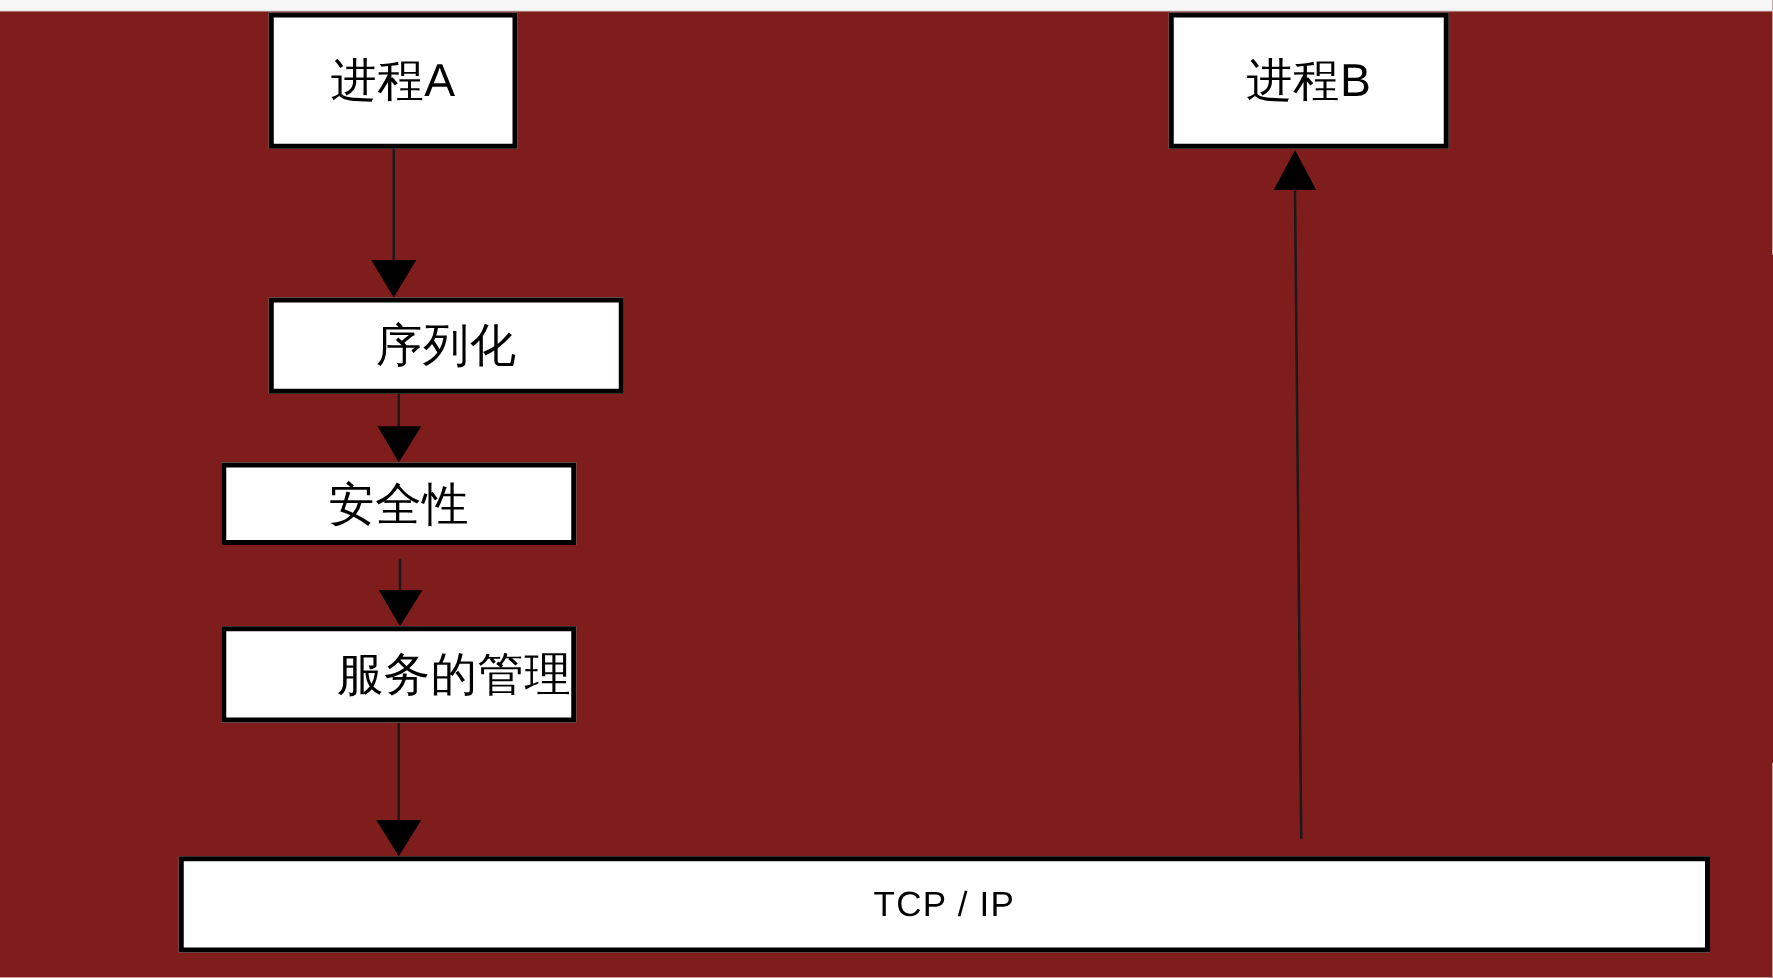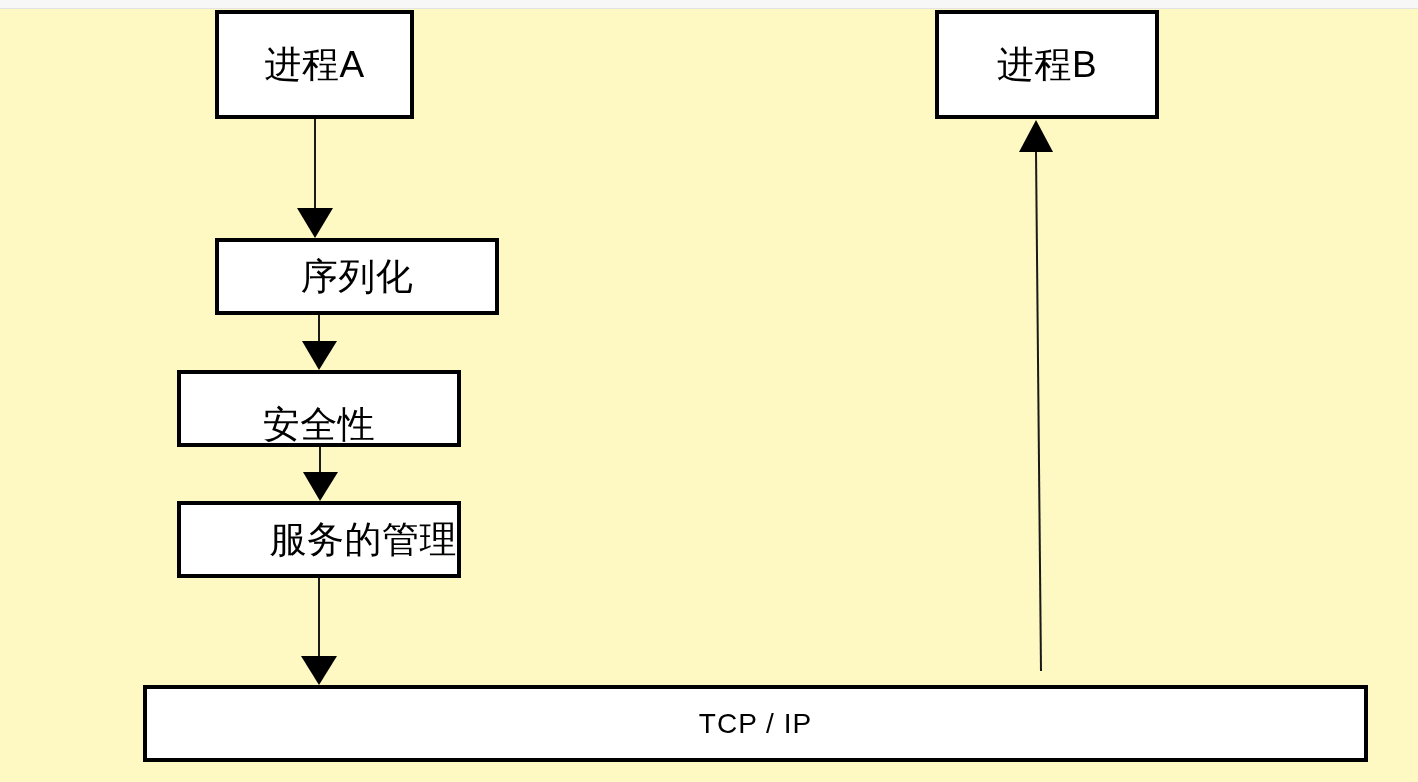--- a/index.html
+++ b/index.html
@@ -8,21 +8,21 @@
     padding: 0;
     background: #ffffff;
   }
   body {
     font-family: "Liberation Sans", "DejaVu Sans", sans-serif;
   }
   #canvas {
     position: relative;
     width: 1418px;
     height: 782px;
-    background: #fef9c3;
+    background: #7f1d1d;
     overflow: hidden;
   }
   .top-strip {
     position: absolute;
     left: 0;
     top: 0;
     width: 1418px;
     height: 9px;
     background: #f7f7f7;
     border-bottom: 1px solid #e3e3e3;
@@ -63,23 +63,22 @@
     top: 238px;
     width: 284px;
     height: 77px;
     font-size: 37px;
     margin-left: 43px;
   }
   #node-security {
     left: 177px;
     top: 370px;
     width: 284px;
-    height: 77px;
+    height: 66px;
     font-size: 37px;
-    align-items: flex-end;
   }
   #node-service-management {
     left: 177px;
     top: 501px;
     width: 284px;
     height: 77px;
     font-size: 37px;
     justify-content: flex-end;
   }
   #node-tcpip {

